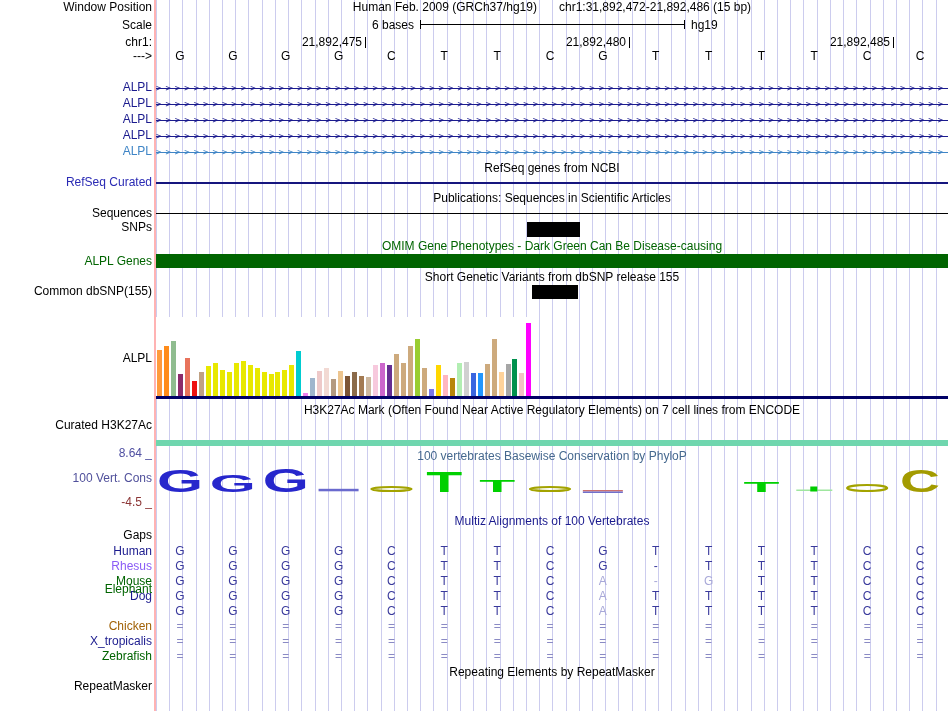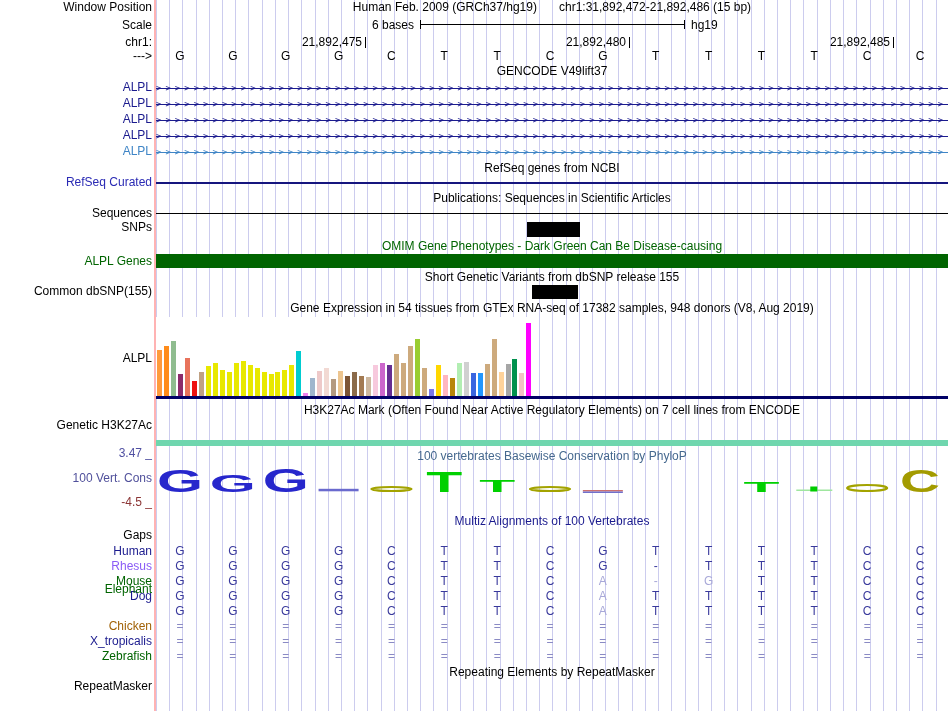--- a/index.html
+++ b/index.html
@@ -35,51 +35,49 @@
 
   <div class="lbl" style="top:19px">Scale</div>
   <div class="abs" style="left:156px;top:19px;width:258px;text-align:right">6 bases</div>
   <div id="scalebar"></div>
   <div class="abs" style="left:691px;top:19px">hg19</div>
 
   <div class="lbl" style="top:36px">chr1:</div>
 
   <div class="lbl" style="top:50px">---&gt;</div>
 
-  <div class="hdr" style="top:65px">GENCODE V49lift37</div>
 
   <div class="hdr" style="top:162px">RefSeq genes from NCBI</div>
   <div class="lbl" style="top:176px;color:#2a2ab4">RefSeq Curated</div>
   <div class="hline" style="top:182px;height:2px;background:#15157e"></div>
 
   <div class="hdr" style="top:192px">Publications: Sequences in Scientific Articles</div>
   <div class="lbl" style="top:207px">Sequences</div>
   <div class="hline" style="top:213px;height:1px;background:#000"></div>
 
   <div class="lbl" style="top:221px">SNPs</div>
   <div class="box" style="left:527px;top:222px;width:53px;height:15px"></div>
 
   <div class="hdr" style="top:240px;color:#006400">OMIM Gene Phenotypes - Dark Green Can Be Disease-causing</div>
   <div class="lbl" style="top:255px;color:#006400">ALPL Genes</div>
   <div class="hline" style="top:254px;height:14px;background:#006400"></div>
 
   <div class="hdr" style="top:271px">Short Genetic Variants from dbSNP release 155</div>
   <div class="lbl" style="top:285px">Common dbSNP(155)</div>
   <div class="box" style="left:532px;top:285px;width:46px;height:14px"></div>
 
-  <div class="hdr" style="top:302px">Gene Expression in 54 tissues from GTEx RNA-seq of 17382 samples, 948 donors (V8, Aug 2019)</div>
   <div class="abs" style="left:156px;top:317px;width:381px;height:79px;background:#fff"></div>
   <div class="lbl" style="top:352px">ALPL</div>
   <div class="hline" style="top:396px;height:3px;background:#000066"></div>
 
   <div class="hdr" style="top:404px">H3K27Ac Mark (Often Found Near Active Regulatory Elements) on 7 cell lines from ENCODE</div>
-  <div class="lbl" style="top:419px">Genetic H3K27Ac</div>
+  <div class="lbl" style="top:419px">Curated H3K27Ac</div>
   <div class="hline" style="top:440px;height:6px;background:#6fd6ae"></div>
 
-  <div class="lbl" style="top:447px;color:#4f4fa1">3.47 _</div>
+  <div class="lbl" style="top:447px;color:#4f4fa1">8.64 _</div>
   <div class="hdr" style="top:450px;color:#45688e">100 vertebrates Basewise Conservation by PhyloP</div>
   <div class="lbl" style="top:472px;color:#50509b">100 Vert. Cons</div>
   <div class="lbl" style="top:496px;color:#8b3535">-4.5 _</div>
 
   <div class="hdr" style="top:515px;color:#1b1b8e">Multiz Alignments of 100 Vertebrates</div>
   <div class="lbl" style="top:529px;color:#000000">Gaps</div>
 
   <div class="hdr" style="top:666px">Repeating Elements by RepeatMasker</div>
   <div class="lbl" style="top:680px">RepeatMasker</div>
 <div style="position: absolute; left: 254px; top: 36px; width: 108px; text-align: right;">21,892,475</div>

